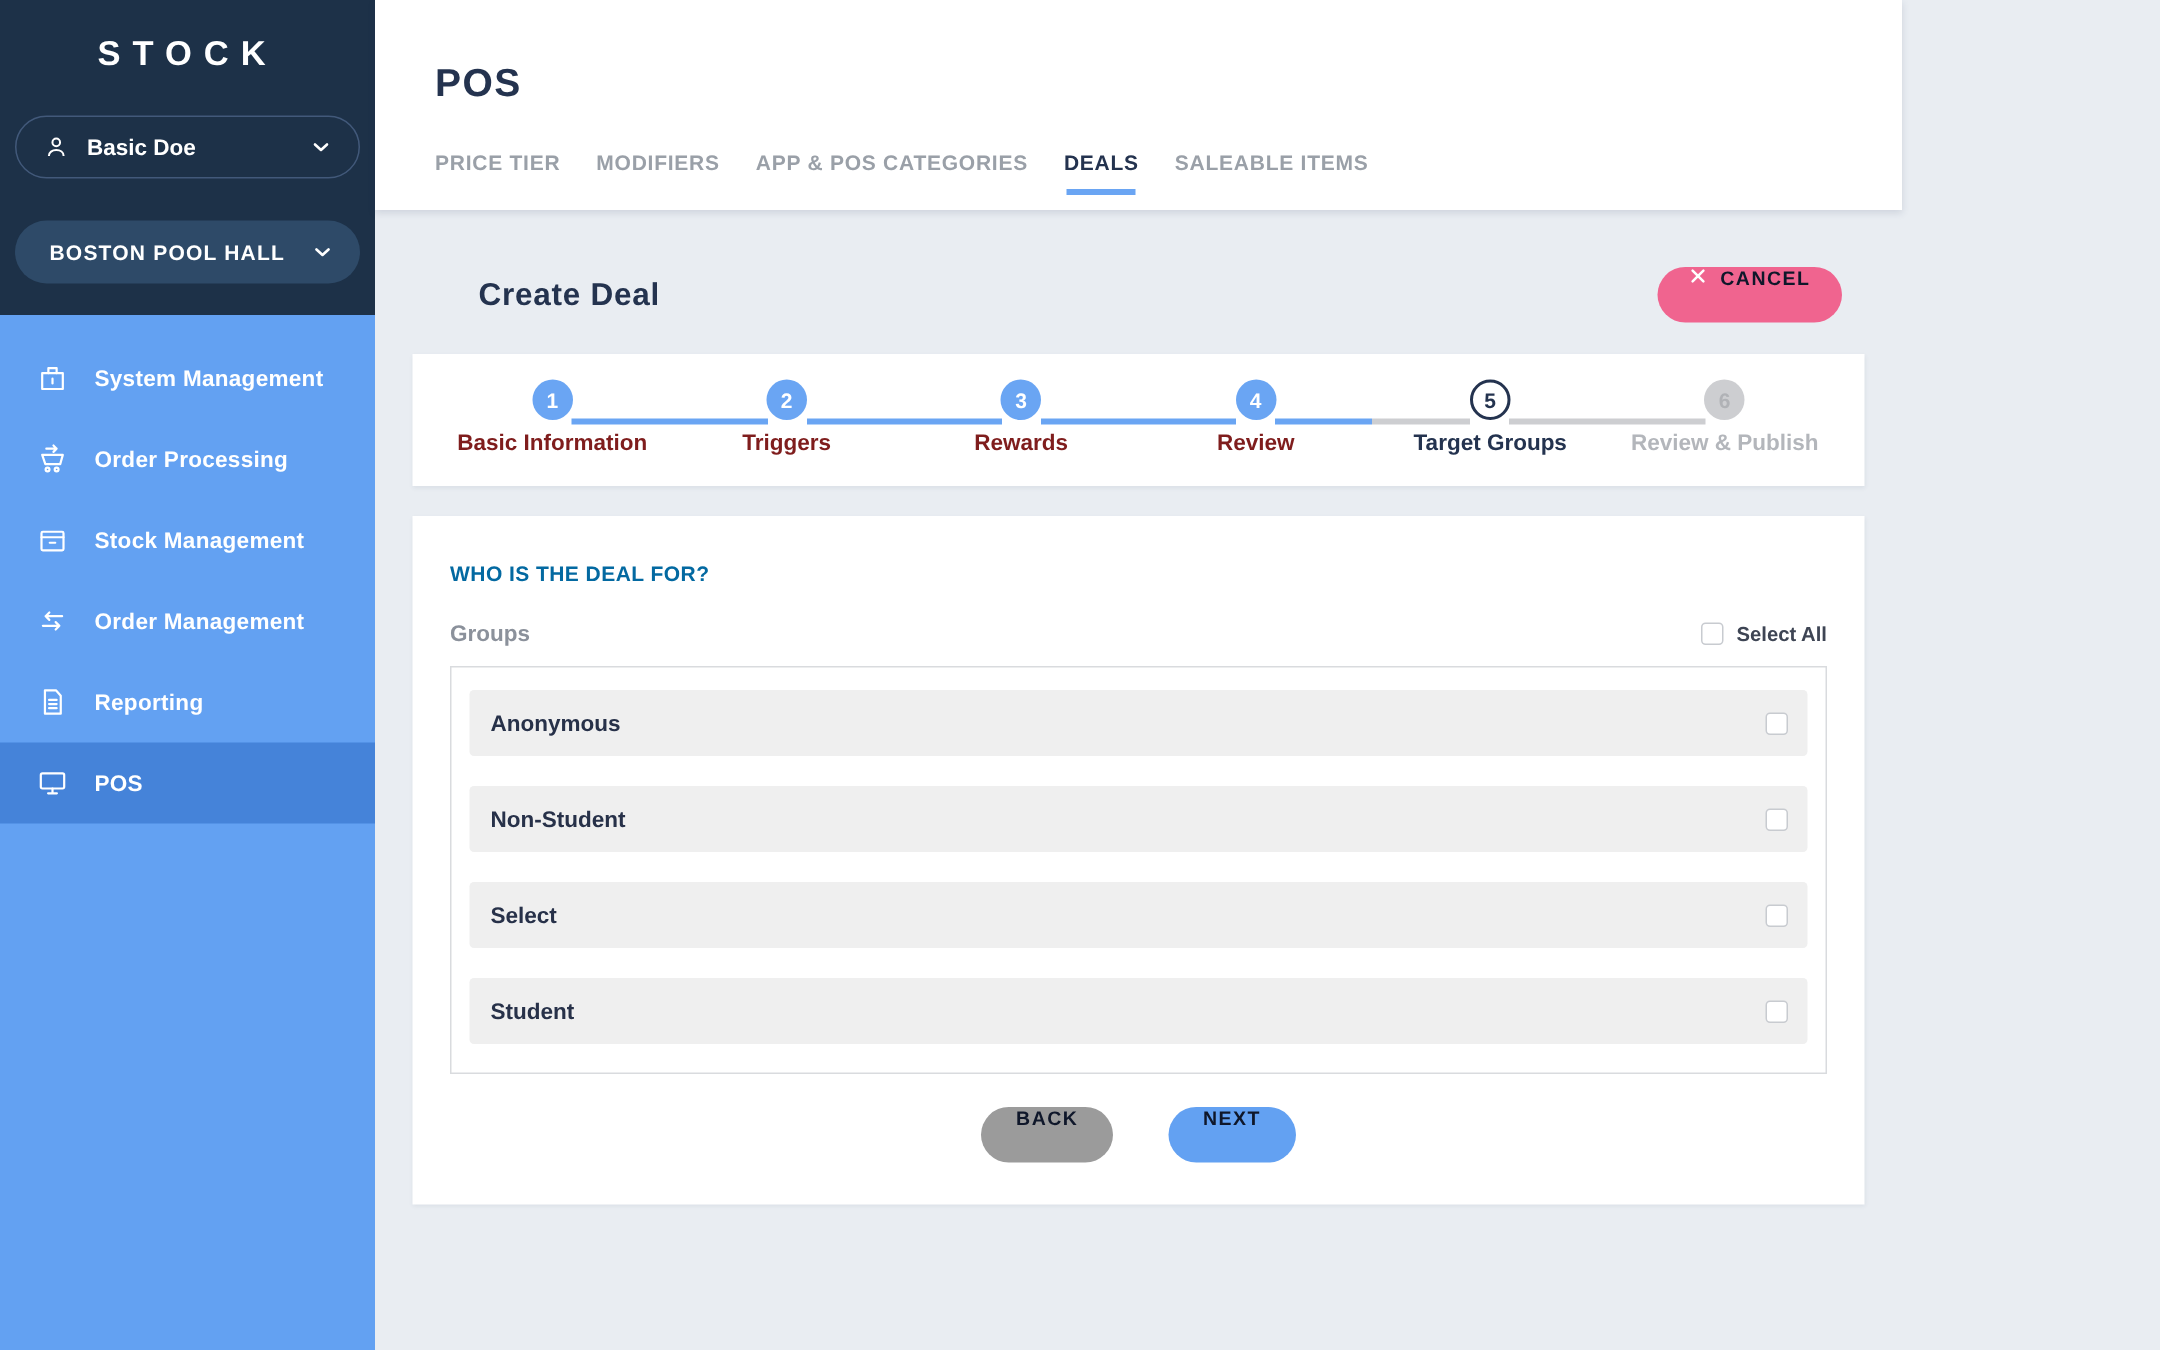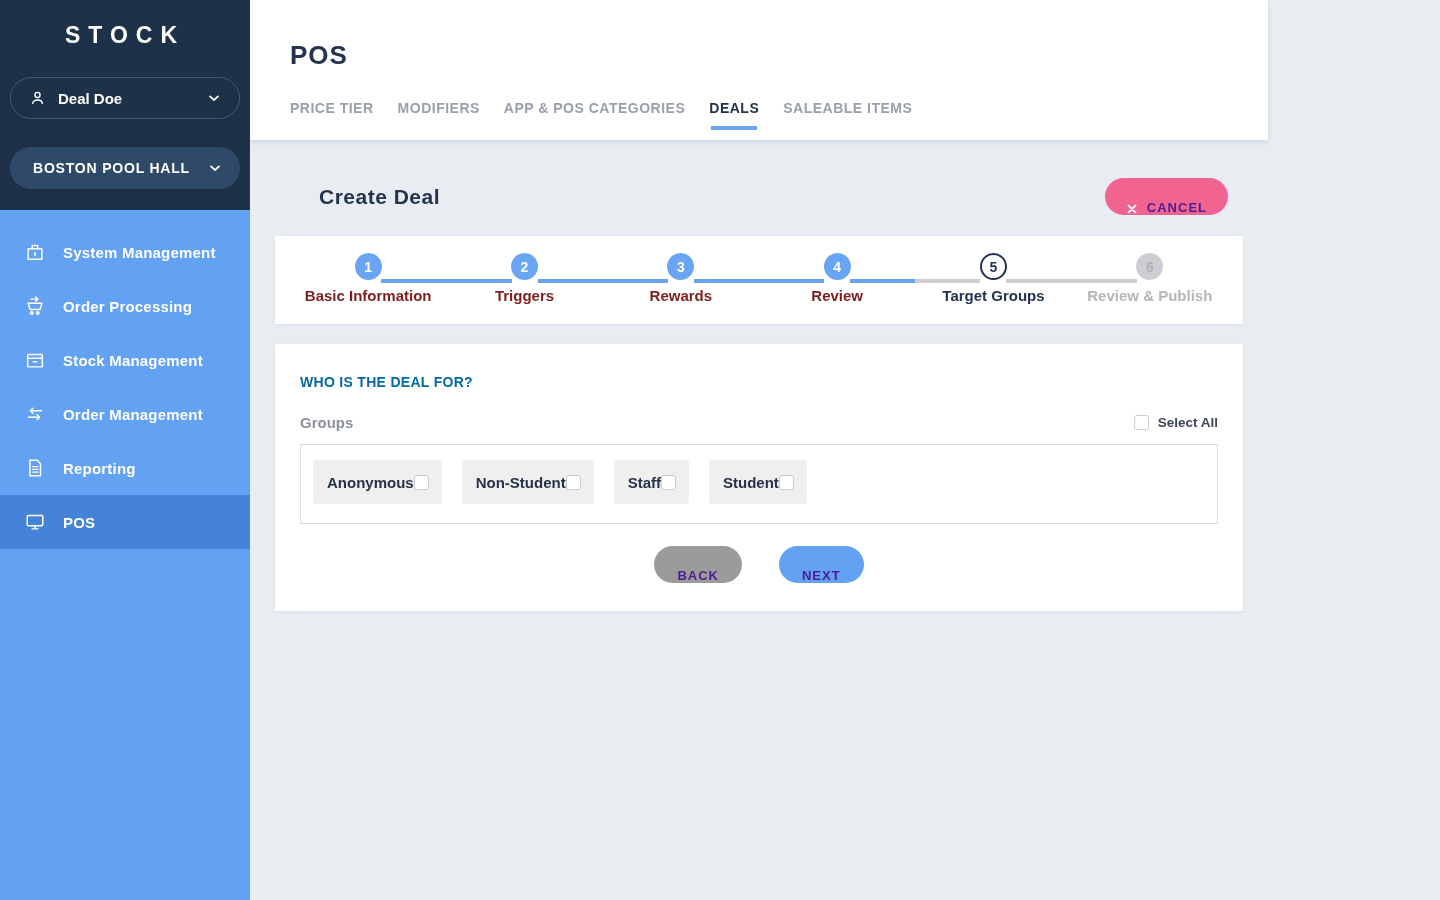--- a/index.html
+++ b/index.html
@@ -31,21 +31,21 @@
   .page-title { font-size:26px; font-weight:bold; color:#24334f; letter-spacing:1px; }
   .tabs { display:flex; gap:24px; margin-top:29px; }
   .tab { font-size:14px; font-weight:bold; letter-spacing:0.5px; color:#9aa0a8; padding-bottom:14px; position:relative; cursor:pointer; }
   .tab.active { color:#24334f; }
   .tab.active::after { content:''; position:absolute; left:50%; transform:translateX(-50%); bottom:0; width:46px; height:4px; background:#6aa5f3; }
 
   .content { padding:0 25px; }
   .page-head { display:flex; justify-content:space-between; align-items:center; margin:38px 15px 21px 15px; }
   .section-title { font-size:21px; font-weight:600; color:#24334f; letter-spacing:0.5px;margin-left:29px; }
 
-  .btn { border:none; color:#4c1d95; font-family:"Liberation Sans",sans-serif; font-size:13px; font-weight:bold; letter-spacing:1px; border-radius:19px; height:37px; display:inline-flex; align-items:flex-end; justify-content:center; cursor:pointer; }
+  .btn { border:none; color:#0f172a; font-family:"Liberation Sans",sans-serif; font-size:13px; font-weight:bold; letter-spacing:1px; border-radius:19px; height:37px; display:inline-flex; align-items:flex-start; justify-content:center; cursor:pointer; }
   .btn-cancel { background:#f0648f; padding:0 21px; gap:9px; }
   .btn-back { background:#9b9b9b; padding:0 23px; }
   .btn-next { background:#63a1f2; padding:0 23px; }
 
   .card { background:#fff; box-shadow:0 1px 3px rgba(40,60,90,0.08); }
 
   
   .stepper-card { margin-bottom:20px; }
   .stepper { display:flex; padding:17px 15px 20px 15px; }
   .step { flex:1; display:flex; flex-direction:column; align-items:center; position:relative; cursor:pointer; }
@@ -63,21 +63,21 @@
 
   
   .form-card { padding:30px 25px 28px 25px; }
   .question { font-size:14px; font-weight:bold; color:#0369a1; letter-spacing:0.3px; }
   .groups-row { display:flex; justify-content:space-between; align-items:center; margin-top:24px; }
   .groups-label { font-size:15px; font-weight:600; color:#8b919b; }
   .select-all { display:flex; align-items:center; gap:9px; cursor:pointer; }
   .select-all-text { font-size:13.5px; font-weight:bold; color:#3e4554; }
   .checkbox { width:15px; height:15px; background:#fff; border:1px solid #c8cbd0; border-radius:3px; flex:0 0 auto; cursor:pointer; }
 
-  .group-list { border:1px solid #d9dbde; margin-top:13px; padding:15px 12px 19px 12px; display:flex; flex-direction:row; gap:20px; background:#fff; }
+  .group-list { border:1px solid #d9dbde; margin-top:13px; padding:15px 12px 19px 12px; display:flex; flex-direction:column; gap:20px; background:#fff; }
   .group-row { background:#efefef; border-radius:3px; height:44px; display:flex; align-items:center; justify-content:space-between; padding:0 13px 0 14px; cursor:pointer; }
   .group-name { font-size:15px; font-weight:600; color:#273149; }
 
   .actions { margin-top:22px; display:flex; justify-content:center; gap:37px; }
 </style>
 </head>
 <body>
 
 <div class="app">
 
@@ -85,21 +85,21 @@
     <div class="sidebar-top">
       <div class="logo">STOCK</div>
 
       <div class="pill user-pill">
         <span class="icon">
           <svg width="19" height="19" viewBox="0 0 24 24" fill="none" stroke="currentColor" stroke-width="1.7">
               <circle cx="12" cy="7.5" r="3.2"></circle>
               <path d="M5.8 19c0-3.2 2.8-5.1 6.2-5.1s6.2 1.9 6.2 5.1"></path>
             </svg>
         </span>
-        <span class="pill-label">Deal Doe</span>
+        <span class="pill-label">Basic Doe</span>
         <span class="icon chevron">
           <svg width="16" height="16" viewBox="0 0 24 24" fill="none" stroke="currentColor" stroke-width="2.6" stroke-linecap="round" stroke-linejoin="round">
               <path d="M6 9.5l6 5.5 6-5.5"></path>
             </svg>
         </span>
       </div>
 
       <div class="pill location-pill">
         <span class="pill-label">BOSTON POOL HALL</span>
         <span class="icon chevron">
@@ -240,21 +240,21 @@
         <div class="group-list">
           <div class="group-row">
             <span class="group-name">Anonymous</span>
             <span class="checkbox"></span>
           </div>
           <div class="group-row">
             <span class="group-name">Non-Student</span>
             <span class="checkbox"></span>
           </div>
           <div class="group-row">
-            <span class="group-name">Staff</span>
+            <span class="group-name">Select</span>
             <span class="checkbox"></span>
           </div>
           <div class="group-row">
             <span class="group-name">Student</span>
             <span class="checkbox"></span>
           </div>
         </div>
 
         <div class="actions">
           <button class="btn btn-back">BACK</button>

